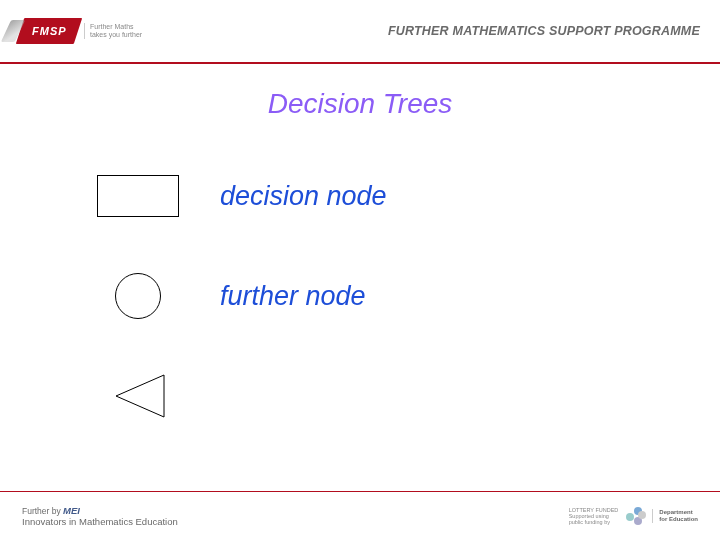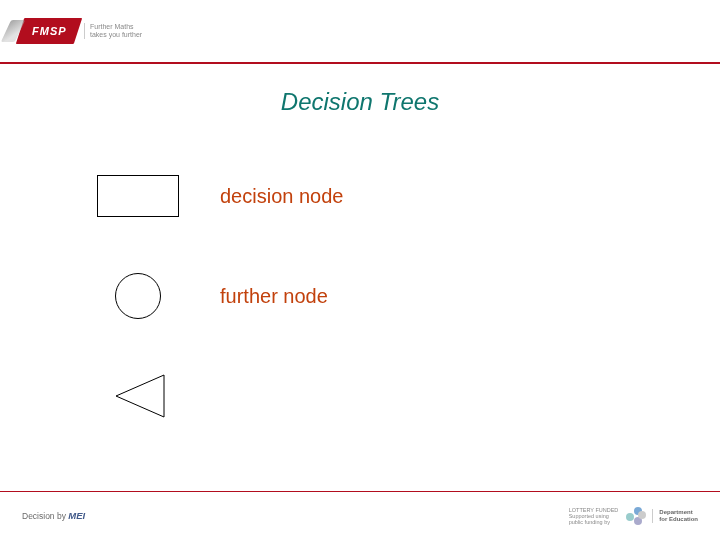--- a/index.html
+++ b/index.html
@@ -68,23 +68,23 @@
     font-weight: bold;
     font-style: italic;
     letter-spacing: 0.2px;
     color: #6a6a6a;
   }
   .title {
     position: absolute;
     top: 88px;
     left: 50%;
     transform: translateX(-50%);
-    font-size: 24px;
-    font-style: italic;
-    color: #0f766e;
+    font-size: 28px;
+    font-style: italic;
+    color: #8b5cf6;
     font-family: Arial, Helvetica, sans-serif;
     white-space: nowrap;
   }
   .legend {
     position: absolute;
     top: 170px;
     left: 88px;
   }
   .legend-row {
     display: flex;
@@ -106,23 +106,24 @@
   }
   .circle-shape {
     width: 46px;
     height: 46px;
     border: 1px solid #000;
     border-radius: 50%;
     background: #fff;
   }
   .tri-shape svg { display: block; }
   .label {
-    font-size: 20px;
-    color: #c2410c;
+    font-size: 27px;
+    color: #1d4ed8;
     margin-left: 32px;
+    font-style: italic;
   }
   .footer-rule {
     position: absolute;
     left: 0; right: 0; bottom: 48px;
     height: 1px;
     background: #b20d1e;
   }
   .footer {
     position: absolute;
     left: 0; right: 0; bottom: 0;
@@ -186,20 +187,21 @@
 <div class="slide">
 
   <div class="header">
     <div class="logo-left">
       <div class="fmsp-badge">
         <span class="fmsp-text">FMSP</span>
       </div>
       <div class="tagline" style="white-space:pre-line;">Further Maths
 takes you further</div>
     </div>
+    <div class="header-right">FURTHER MATHEMATICS SUPPORT PROGRAMME</div>
   </div>
   <div class="header-rule"></div>
 
   <div class="title">Decision Trees</div>
 
   <div class="legend">
 
     <div class="legend-row">
       <div class="shape-box">
         <div class="rect-shape"></div>
@@ -220,21 +222,22 @@
           <polygon points="54,4 54,46 6,25" fill="#fff" stroke="#000" stroke-width="1"></polygon>
         </svg>
       </div>
     </div>
 
   </div>
 
   <div class="footer-rule"></div>
   <div class="footer">
     <div class="footer-left">
-      <span class="l1">Decision by </span><span class="mei">MEI</span><br>
+      <span class="l1">Further by </span><span class="mei">MEI</span><br>
+      <span>Innovators in Mathematics Education</span>
     </div>
     <div class="footer-right">
       <div class="lottery-text" style="white-space:pre-line;">LOTTERY FUNDED
 Supported using
 public funding by</div>
       <div class="lottery-mark">
         <span class="a"></span>
           <span class="b"></span>
           <span class="c"></span>
           <span class="d"></span>

